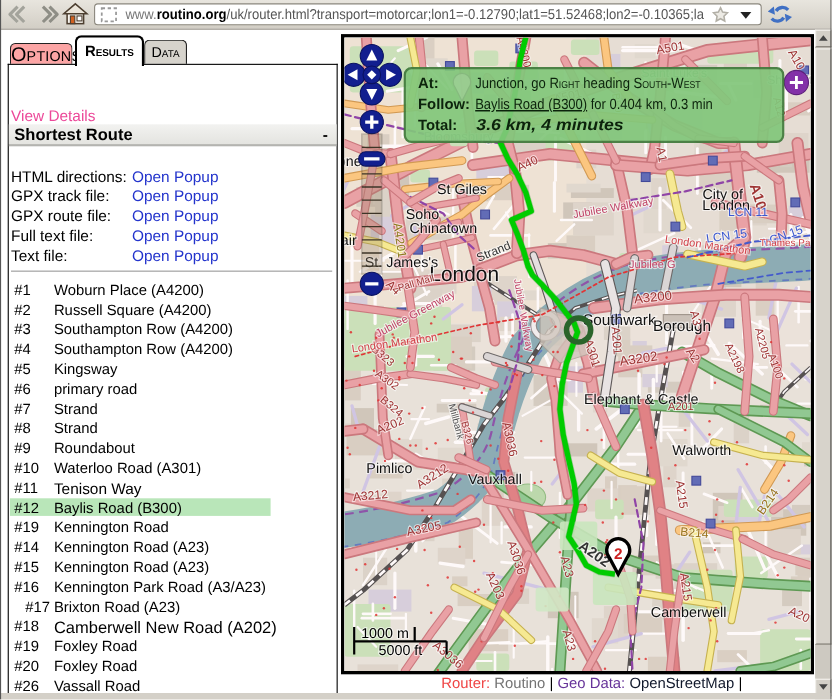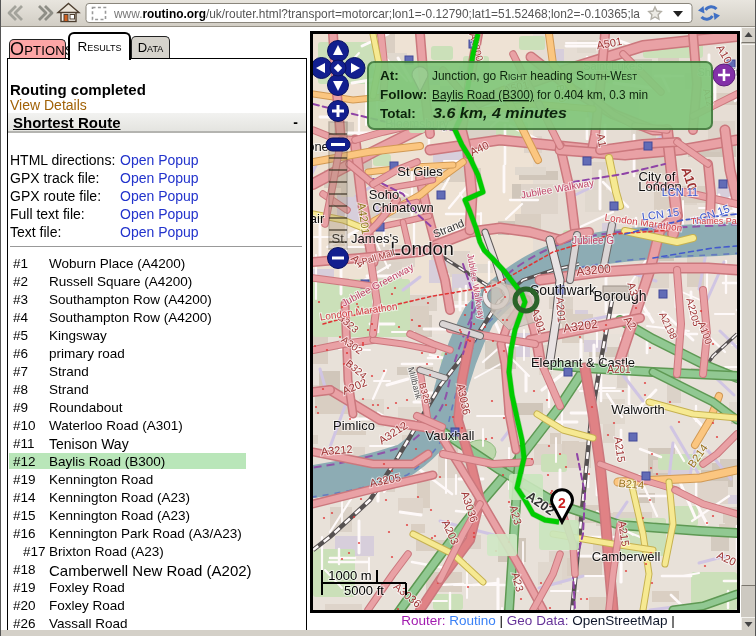--- a/index.html
+++ b/index.html
@@ -34,28 +34,27 @@
     <g stroke="#4070c4" stroke-width="3" fill="none">
       <path d="M 716.5,9 a 7,7 0 0 0 -11,1"></path>
       <path d="M 701.5,17 a 7,7 0 0 0 11,-1"></path>
     </g>
     <polygon points="703.5,6 704.5,13.5 698,10.5" fill="#4070c4"></polygon>
     <polygon points="714.5,20 713.5,12.5 720,15.5" fill="#4070c4"></polygon>
   </svg>
 </div>
 
 <div class="abs" style="left:9px;top:39px;width:55px;height:19px;background:#fca5a5;border:1.4px solid #222;border-bottom:none;border-radius:5px 5px 0 0;font-size:18px;text-align:center;line-height:19px;font-variant:small-caps;letter-spacing:.2px">Options</div>
-<div class="abs" style="left:68px;top:32px;width:59px;height:26px;background:#fff;border:2.2px solid #000;border-bottom:none;border-radius:6px 6px 0 0;font-size:13.5px;font-weight:normal;text-align:center;line-height:26px;font-variant:small-caps;z-index:3">Results</div>
+<div class="abs" style="left:68px;top:32px;width:59px;height:26px;background:#fff;border:2.2px solid #000;border-bottom:none;border-radius:6px 6px 0 0;font-size:13.5px;font-weight:bold;text-align:center;line-height:26px;font-variant:small-caps;z-index:3">Results</div>
 <div class="abs" style="left:131px;top:36px;width:37px;height:22px;background:#d6d3cc;border:1.4px solid #222;border-bottom:none;border-radius:5px 5px 0 0;font-size:13px;text-align:center;line-height:22px;font-variant:small-caps">Data</div>
 
 <div class="abs" style="left:7px;top:58px;width:298px;height:572px;border:1.6px solid #000;border-bottom:none;background:#fff;z-index:2">
-  <div class="abs" style="left:2px;top:22px;font-size:15px;font-weight:bold">Routing completed</div>
-  <div class="abs" style="left:2px;top:38px;font-size:14px;color:#a16207">View Details</div>
+  <div class="abs" style="left:2px;top:38px;font-size:14px;color:#ec4899">View Details</div>
   <div class="abs" style="left:0;top:54px;width:100%;height:18px;background:linear-gradient(#f2f2f0,#e4e4e0);border-bottom:2px solid #b4b4b0">
-    <span style="position:absolute;left:5px;top:1px;font-size:15px;font-weight:bold;text-decoration:underline">Shortest Route</span>
+    <span style="position:absolute;left:5px;top:1px;font-size:15px;font-weight:bold;">Shortest Route</span>
     <span style="position:absolute;right:8px;top:1px;font-size:14px;font-weight:bold">-</span>
   </div>
 </div>
 <div class="abs" style="z-index:3;left:10px;top:152px;font-size:14px">HTML directions:</div>
 <div class="abs" style="z-index:3;left:120px;top:152px;font-size:14px;color:#2233cc">Open Popup</div>
 <div class="abs" style="z-index:3;left:10px;top:170px;font-size:14px">GPX track file:</div>
 <div class="abs" style="z-index:3;left:120px;top:170px;font-size:14px;color:#2233cc">Open Popup</div>
 <div class="abs" style="z-index:3;left:10px;top:188px;font-size:14px">GPX route file:</div>
 <div class="abs" style="z-index:3;left:120px;top:188px;font-size:14px;color:#2233cc">Open Popup</div>
 <div class="abs" style="z-index:3;left:10px;top:206px;font-size:14px">Full text file:</div>
@@ -1094,21 +1093,21 @@
 <line x1="9" y1="536" x2="9" y2="561"></line>
 <line x1="64" y1="536" x2="64" y2="549"></line>
 <line x1="93" y1="549" x2="93" y2="561"></line>
 </g>
 <text x="37" y="546" font-size="13" fill="#000" text-anchor="middle" paint-order="stroke" stroke="#ffffff" stroke-width="2" stroke-opacity="0.6">1000 m</text>
 <text x="51" y="561" font-size="13" fill="#000" text-anchor="middle" paint-order="stroke" stroke="#ffffff" stroke-width="2" stroke-opacity="0.6">5000 ft</text>
 </svg>
 </div>
 
 <div class="abs" style="left:320px;top:613px;width:436px;height:18px;font-size:13.5px;text-align:center">
-  <span style="color:#a21caf">Router:</span> <span style="color:#3b82f6">Routino</span> <span style="color:#000">|</span> <span style="color:#663399">Geo Data:</span> <span style="color:#0f172a">OpenStreetMap</span> <span style="color:#000">|</span>
+  <span style="color:#ef4444">Router:</span> <span style="color:#737373">Routino</span> <span style="color:#000">|</span> <span style="color:#663399">Geo Data:</span> <span style="color:#0f172a">OpenStreetMap</span> <span style="color:#000">|</span>
 </div>
 
 <div class="abs" style="left:741px;top:27px;width:15px;height:609px;background:#cdc9c1;z-index:4"></div>
 <div class="abs" style="left:741px;top:27px;width:15px;height:16px;background:#d4d0c8;border:1px solid;border-color:#f4f2ee #7a766e #7a766e #f4f2ee;box-sizing:border-box;z-index:5">
   <svg width="13" height="14">
       <polygon points="6.5,4 10.5,9 2.5,9" fill="#444"></polygon>
     </svg>
 </div>
 <div class="abs" style="left:741px;top:44px;width:15px;height:542px;background:#d7d3cb;border:1px solid;border-color:#f4f2ee #7a766e #7a766e #f4f2ee;box-sizing:border-box;z-index:5"></div>
 <div class="abs" style="left:741px;top:617px;width:15px;height:16px;background:#d4d0c8;border:1px solid;border-color:#f4f2ee #7a766e #7a766e #f4f2ee;box-sizing:border-box;z-index:5">

